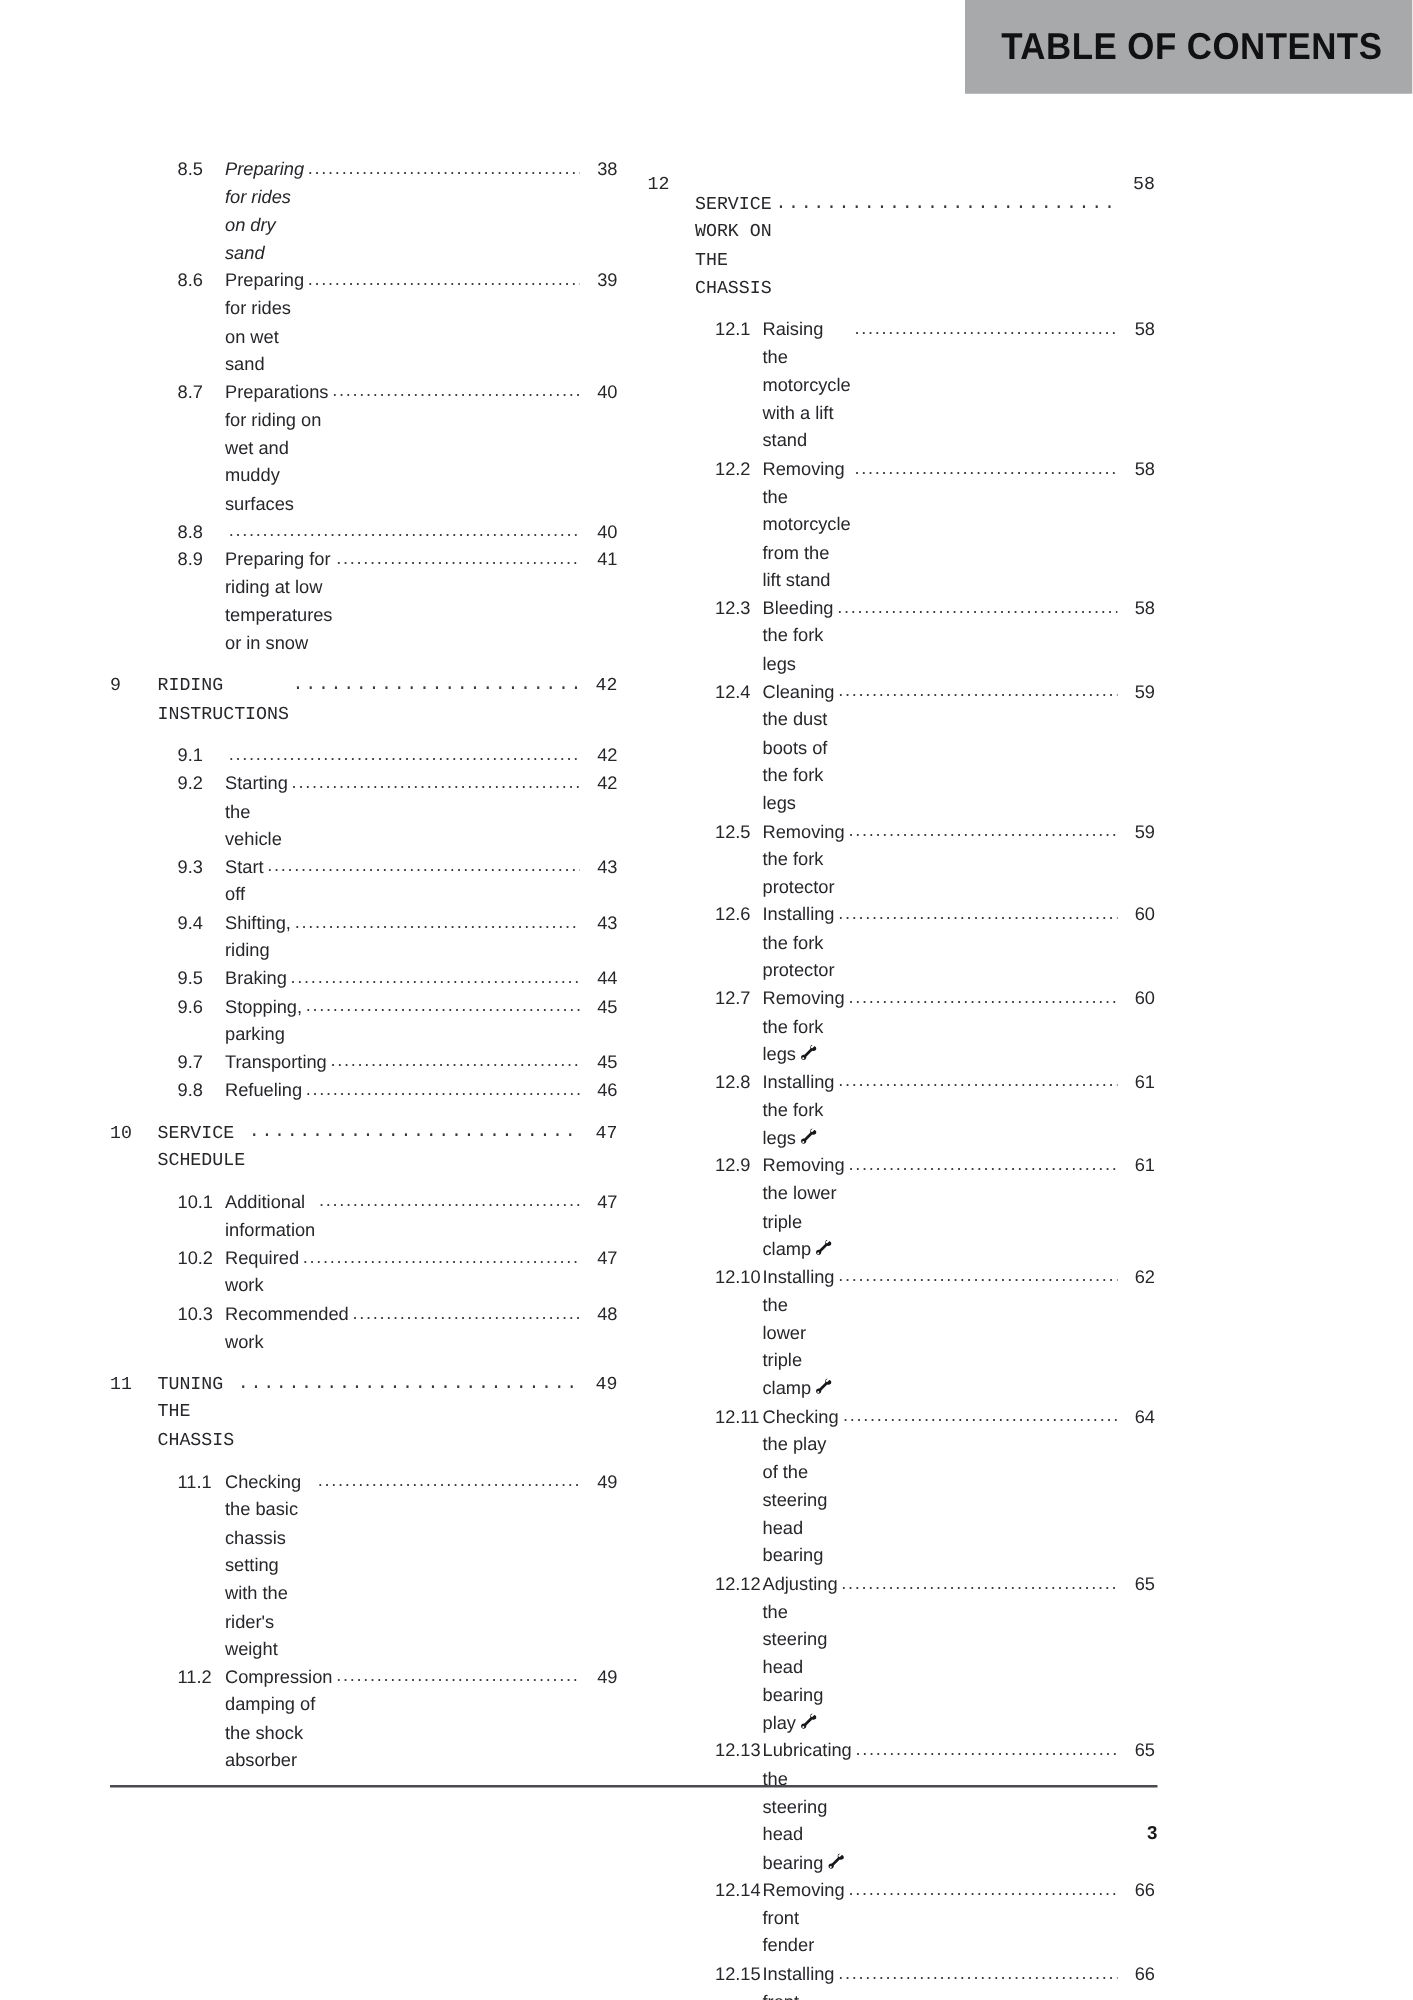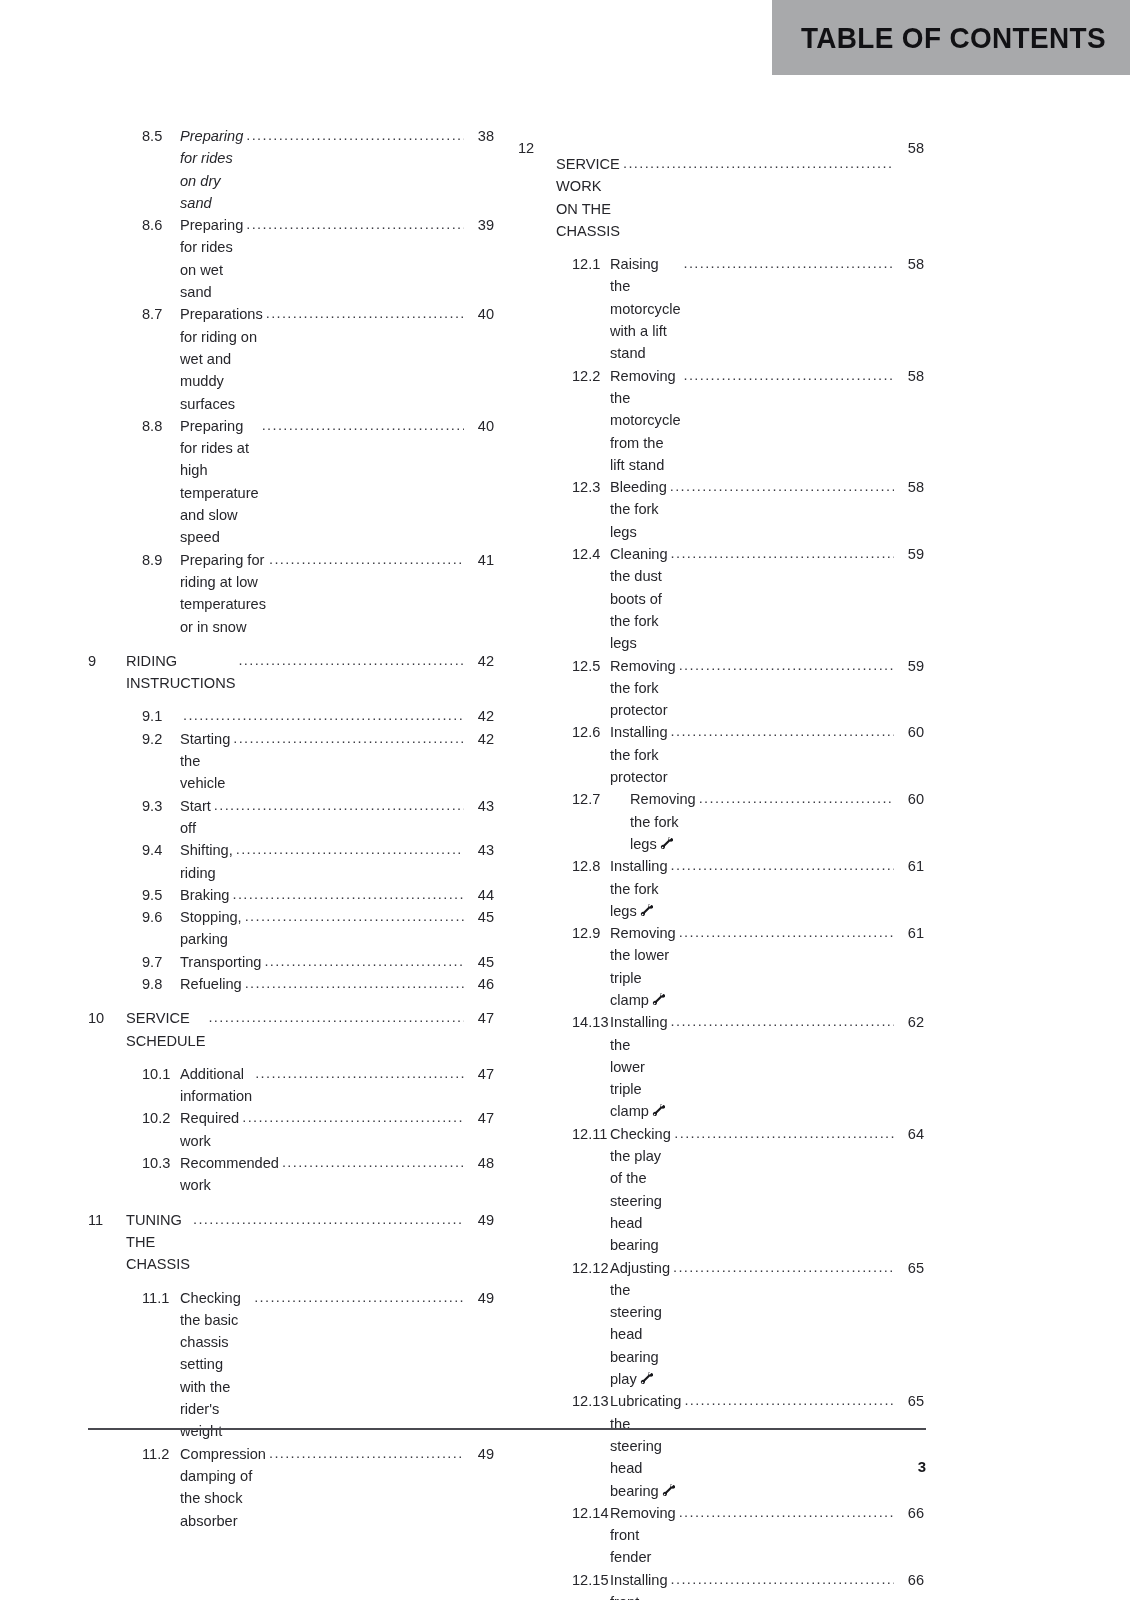--- a/index.html
+++ b/index.html
@@ -57,20 +57,21 @@
   .entry {
     display: flex;
     align-items: flex-start;
     font-size: 14.6px;
     line-height: 22.3px;
     color: #26262b;
   }
   .entry.chapter {
     margin-top: 12px;
     margin-bottom: 11px;
+    font-family: Liberation Mono, monospace;
   }
 
   .e-num {
     flex: 0 0 auto;
     text-align: left;
     white-space: nowrap;
   }
   .entry.chapter .e-num { width: 38px; }
   .entry.section .e-num { width: 38px; margin-left: 54px; }
 
@@ -184,21 +185,20 @@
             </div>
           </div>
           <div class="e-page">40</div>
         </div>
       </div>
       <div class="entry section">
         <div class="e-num">8.8</div>
         <div class="e-body">
           <div class="e-titlewrap">
             <div class="leaderline">
-              <span style="display: inline;"><span class="txt">Preparing for rides at high temperature and slow speed</span></span>
               <span class="dots">........................................................................................................................................................................................................</span>
             </div>
           </div>
           <div class="e-page">40</div>
         </div>
       </div>
       <div class="entry section">
         <div class="e-num">8.9</div>
         <div class="e-body">
           <div class="e-titlewrap">
@@ -485,21 +485,21 @@
             </div>
           </div>
           <div class="e-page">60</div>
         </div>
       </div>
       <div class="entry section">
         <div class="e-num">12.7</div>
         <div class="e-body">
           <div class="e-titlewrap">
             <div class="leaderline">
-              <span style="display: inline; margin-left: 20px;"><span class="txt">Removing the fork legs</span><span class="wrench-icon"><svg viewBox="0 0 16 16" width="13" height="13" aria-hidden="true">
+              <span style="display: inline;"><span class="txt">Removing the fork legs</span><span class="wrench-icon"><svg viewBox="0 0 16 16" width="13" height="13" aria-hidden="true">
                     <path fill="#17171b" d="M14.6 1.2c-.15-.12-.36-.1-.49.03l-2.0 2.0-1.26-.3-.3-1.26 2.0-2.0c.13-.13.15-.34.03-.49-.12-.15-.33-.18-.5-.09-1.66.9-2.44 2.9-1.84 4.68l-.02.02-5.9 5.9c-.9-.2-1.86.06-2.54.74-1.0 1.0-1.0 2.62 0 3.62 1.0 1.0 2.62 1.0 3.62 0 .68-.68.94-1.64.74-2.54l5.9-5.9.02-.02c1.78.6 3.78-.18 4.68-1.84.09-.17.06-.38-.09-.5zM3.2 14.0a1.0 1.0 0 1 1 0-2.0 1.0 1.0 0 0 1 0 2.0z"></path>
                   </svg></span></span>
               <span class="dots">........................................................................................................................................................................................................</span>
             </div>
           </div>
           <div class="e-page">60</div>
         </div>
       </div>
       <div class="entry section">
         <div class="e-num">12.8</div>
@@ -523,21 +523,21 @@
               <span style="display: inline;"><span class="txt">Removing the lower triple clamp</span><span class="wrench-icon"><svg viewBox="0 0 16 16" width="13" height="13" aria-hidden="true">
                     <path fill="#17171b" d="M14.6 1.2c-.15-.12-.36-.1-.49.03l-2.0 2.0-1.26-.3-.3-1.26 2.0-2.0c.13-.13.15-.34.03-.49-.12-.15-.33-.18-.5-.09-1.66.9-2.44 2.9-1.84 4.68l-.02.02-5.9 5.9c-.9-.2-1.86.06-2.54.74-1.0 1.0-1.0 2.62 0 3.62 1.0 1.0 2.62 1.0 3.62 0 .68-.68.94-1.64.74-2.54l5.9-5.9.02-.02c1.78.6 3.78-.18 4.68-1.84.09-.17.06-.38-.09-.5zM3.2 14.0a1.0 1.0 0 1 1 0-2.0 1.0 1.0 0 0 1 0 2.0z"></path>
                   </svg></span></span>
               <span class="dots">........................................................................................................................................................................................................</span>
             </div>
           </div>
           <div class="e-page">61</div>
         </div>
       </div>
       <div class="entry section">
-        <div class="e-num">14.13</div>
+        <div class="e-num">12.10</div>
         <div class="e-body">
           <div class="e-titlewrap">
             <div class="leaderline">
               <span style="display: inline;"><span class="txt">Installing the lower triple clamp</span><span class="wrench-icon"><svg viewBox="0 0 16 16" width="13" height="13" aria-hidden="true">
                     <path fill="#17171b" d="M14.6 1.2c-.15-.12-.36-.1-.49.03l-2.0 2.0-1.26-.3-.3-1.26 2.0-2.0c.13-.13.15-.34.03-.49-.12-.15-.33-.18-.5-.09-1.66.9-2.44 2.9-1.84 4.68l-.02.02-5.9 5.9c-.9-.2-1.86.06-2.54.74-1.0 1.0-1.0 2.62 0 3.62 1.0 1.0 2.62 1.0 3.62 0 .68-.68.94-1.64.74-2.54l5.9-5.9.02-.02c1.78.6 3.78-.18 4.68-1.84.09-.17.06-.38-.09-.5zM3.2 14.0a1.0 1.0 0 1 1 0-2.0 1.0 1.0 0 0 1 0 2.0z"></path>
                   </svg></span></span>
               <span class="dots">........................................................................................................................................................................................................</span>
             </div>
           </div>
           <div class="e-page">62</div>

